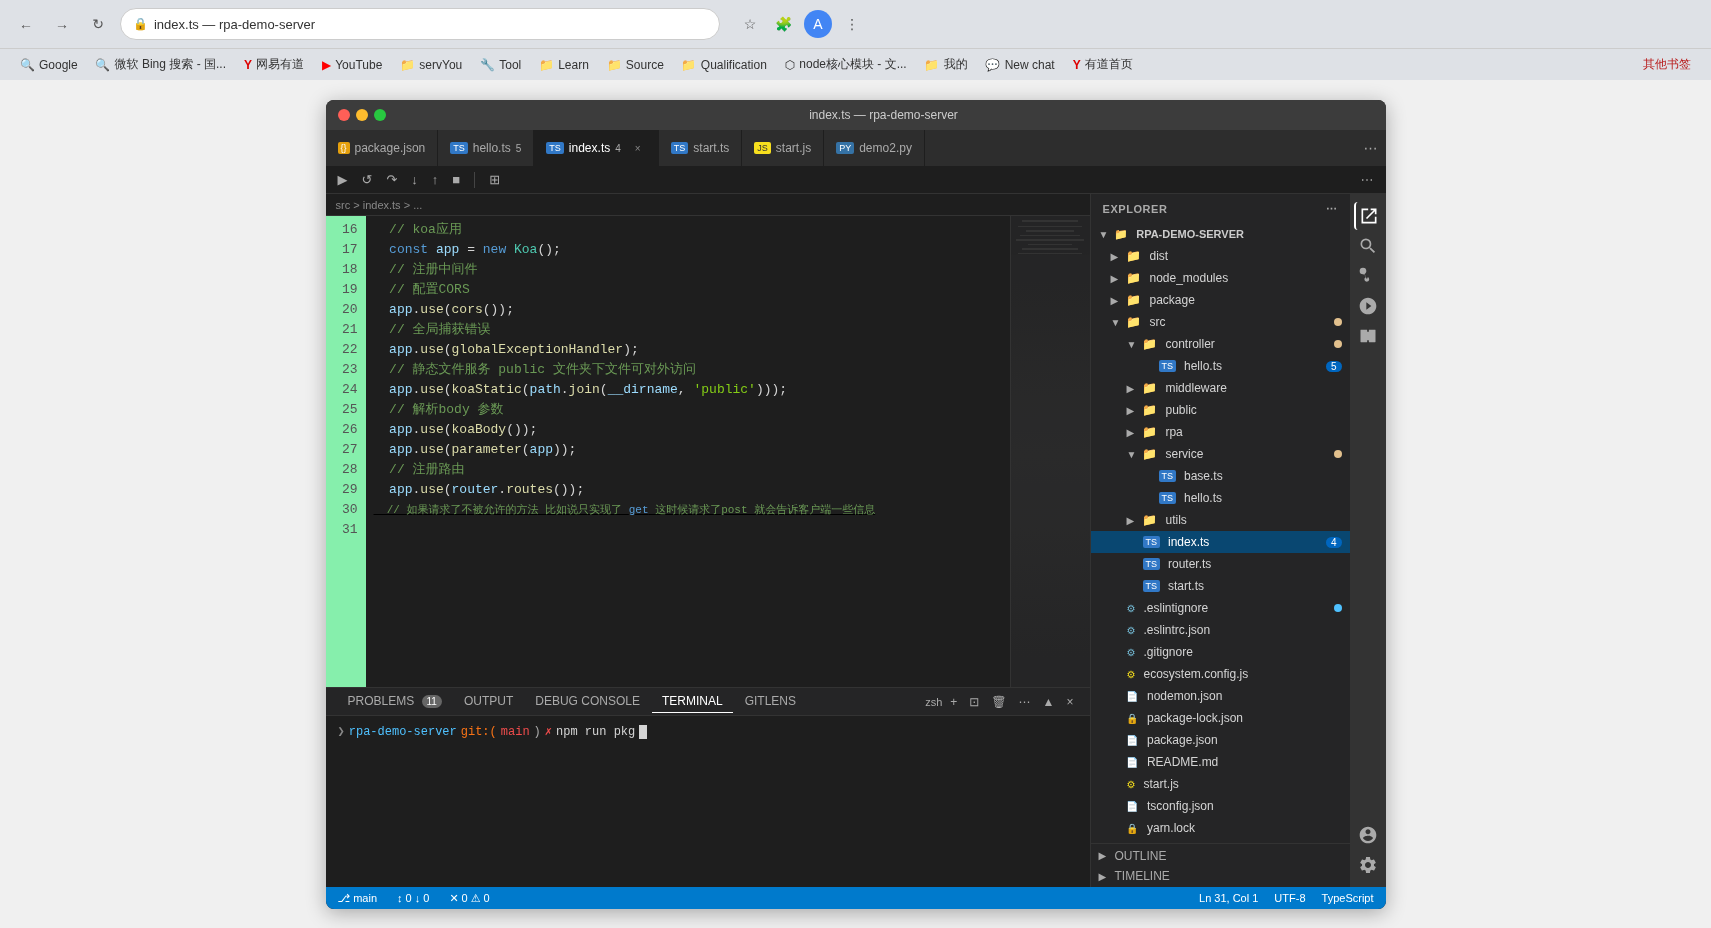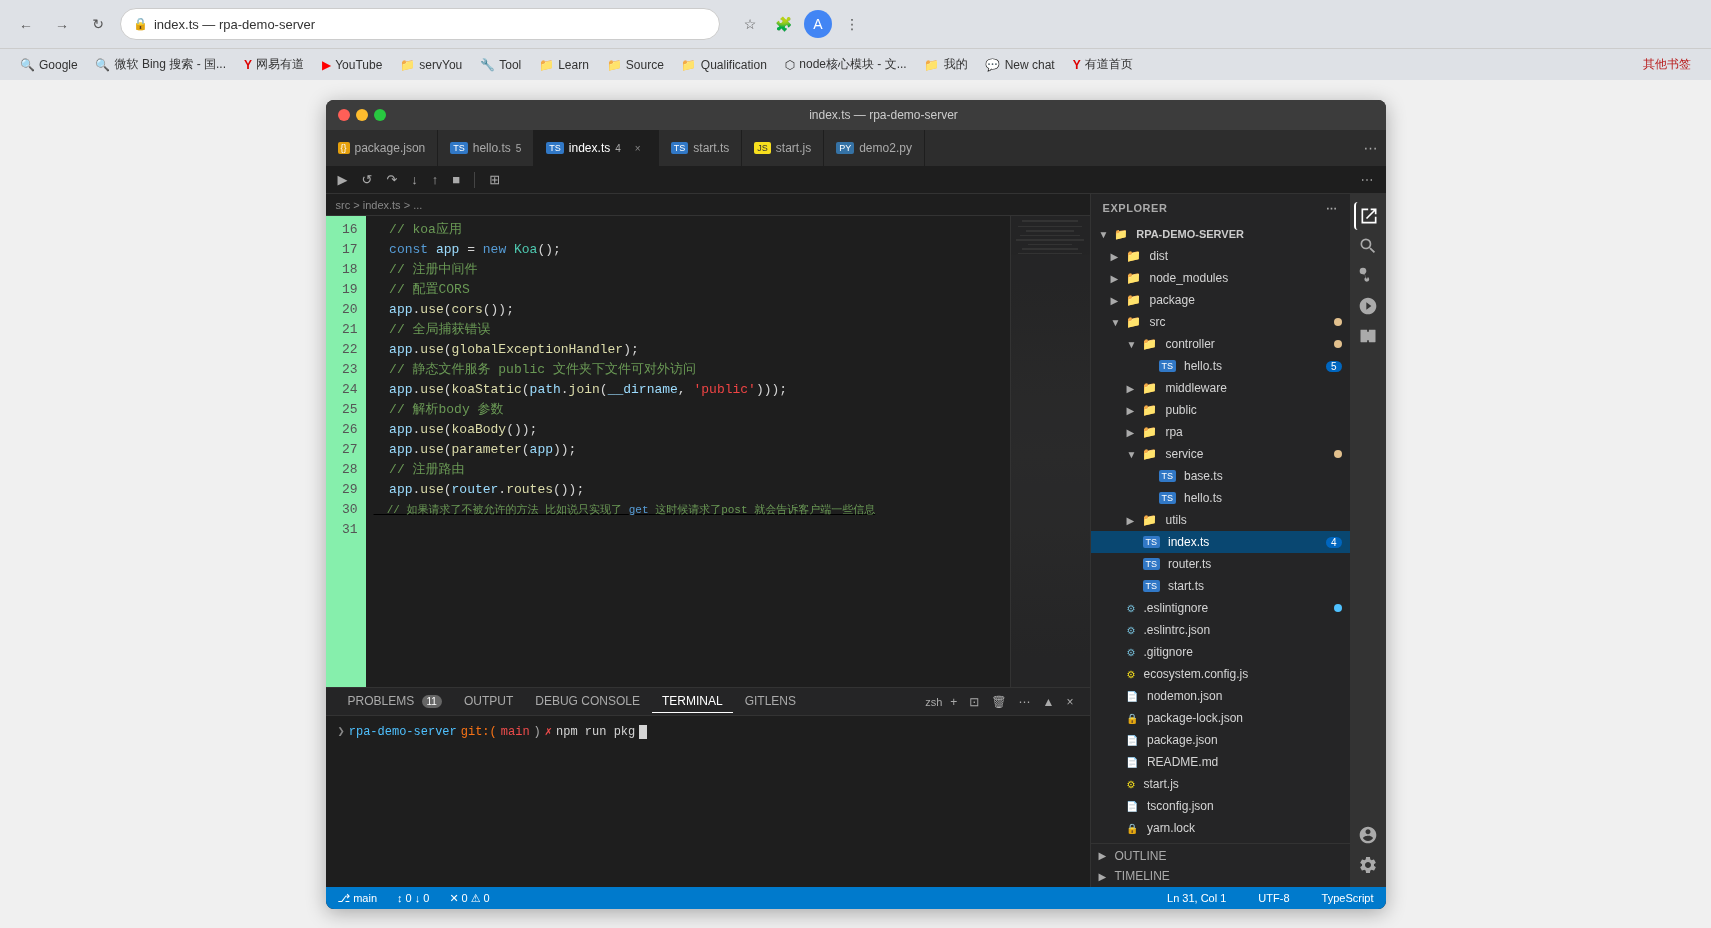--- a/index.html
+++ b/index.html
@@ -59,21 +59,21 @@
     
     .code-area { flex: 1; overflow: hidden; font-family: 'Consolas', 'Courier New', monospace; font-size: 13px; line-height: 20px; display: flex; }
     .line-numbers { background: #86efac; padding: 4px 8px; color: #555; text-align: right; min-width: 40px; user-select: none; }
     .line-numbers div { height: 20px; }
     .code-content { flex: 1; padding: 4px 8px; overflow: auto; }
     .code-line { height: 20px; white-space: pre; }
 
     
     .kw { color: #569cd6; }
     .fn { color: #dcdcaa; }
-    .str { color: #ef4444; }
+    .str { color: #84cc16; }
     .cmt { color: #6a9955; }
     .var { color: #9cdcfe; }
     .cls { color: #4ec9b0; }
     .op { color: #d4d4d4; }
 
     
     .minimap { width: 80px; background: #252526; border-left: 1px solid #333; overflow: hidden; }
     .minimap-content { width: 100%; height: 100%; background: #252526; opacity: 0.8; }
 
     
@@ -87,41 +87,41 @@
     .terminal-body { flex: 1; background: #1e1e1e; padding: 8px 12px; font-family: 'Consolas', 'Courier New', monospace; font-size: 12px; color: #d4d4d4; overflow: auto; }
     .terminal-prompt { display: flex; align-items: center; gap: 4px; }
     .prompt-symbol { color: #888; }
     .prompt-path { color: #4fc1ff; }
     .prompt-branch { color: #f14c4c; }
     .prompt-cmd { color: #d4d4d4; }
     .cursor-block { display: inline-block; width: 8px; height: 14px; background: #d4d4d4; vertical-align: middle; }
 
     
     .vscode-sidebar { width: 260px; background: #252526; border-left: 1px solid #333; overflow-y: auto; font-size: 12px; color: #d4d4d4; }
-    .sidebar-header { display: flex; align-items: flex-start; justify-content: space-between; padding: 8px 12px; color: #aaa; font-size: 11px; font-weight: bold; letter-spacing: 0.05em; }
+    .sidebar-header { display: flex; align-items: center; justify-content: space-between; padding: 8px 12px; color: #aaa; font-size: 11px; font-weight: bold; letter-spacing: 0.05em; }
     .sidebar-more { cursor: pointer; color: #aaa; }
     .sidebar-tree { padding: 0; }
     .tree-item { display: flex; align-items: center; gap: 4px; padding: 2px 8px; cursor: pointer; height: 22px; }
     .tree-item.active { background: #094771; color: #fff; }
     .tree-item .chevron { color: #aaa; font-size: 10px; width: 12px; }
     .tree-item .item-label { flex: 1; }
     .tree-item .item-badge { background: #0066bf; color: #fff; border-radius: 8px; padding: 0 5px; font-size: 10px; }
     .tree-item .item-dot { width: 8px; height: 8px; border-radius: 50%; margin-left: auto; }
     .dot-yellow { background: #e2c08d; }
     .dot-blue { background: #4fc1ff; }
 
     
     .activity-bar { width: 36px; background: #333333; display: flex; flex-direction: column; align-items: center; padding: 8px 0; gap: 2px; }
     .activity-btn { width: 28px; height: 28px; border-radius: 4px; display: flex; align-items: center; justify-content: center; cursor: pointer; color: #aaa; font-size: 16px; }
     .activity-btn.active { color: #fff; border-left: 2px solid #fff; }
 
     
     .vscode-statusbar { background: #007acc; height: 22px; display: flex; align-items: center; padding: 0 8px; font-size: 11px; color: #fff; gap: 12px; }
     .statusbar-item { display: flex; align-items: center; gap: 3px; cursor: pointer; padding: 0 4px; }
-    .statusbar-right { margin-left: auto; display: flex; gap: 24px; text-align: center; }
+    .statusbar-right { margin-left: auto; display: flex; gap: 8px; text-align: center; }
 
     .ts-badge { display: inline-block; background: #3178c6; color: #fff; font-size: 9px; padding: 1px 3px; border-radius: 2px; font-family: sans-serif; vertical-align: middle; }
     .py-badge { display: inline-block; background: #3572a5; color: #fff; font-size: 9px; padding: 1px 3px; border-radius: 2px; font-family: sans-serif; vertical-align: middle; }
     .json-badge { display: inline-block; background: #e5a00d; color: #fff; font-size: 9px; padding: 1px 3px; border-radius: 2px; font-family: sans-serif; vertical-align: middle; }
   </style>
 </head>
 <body>
 
 <div class="browser-chrome">
   <div class="browser-titlebar">

